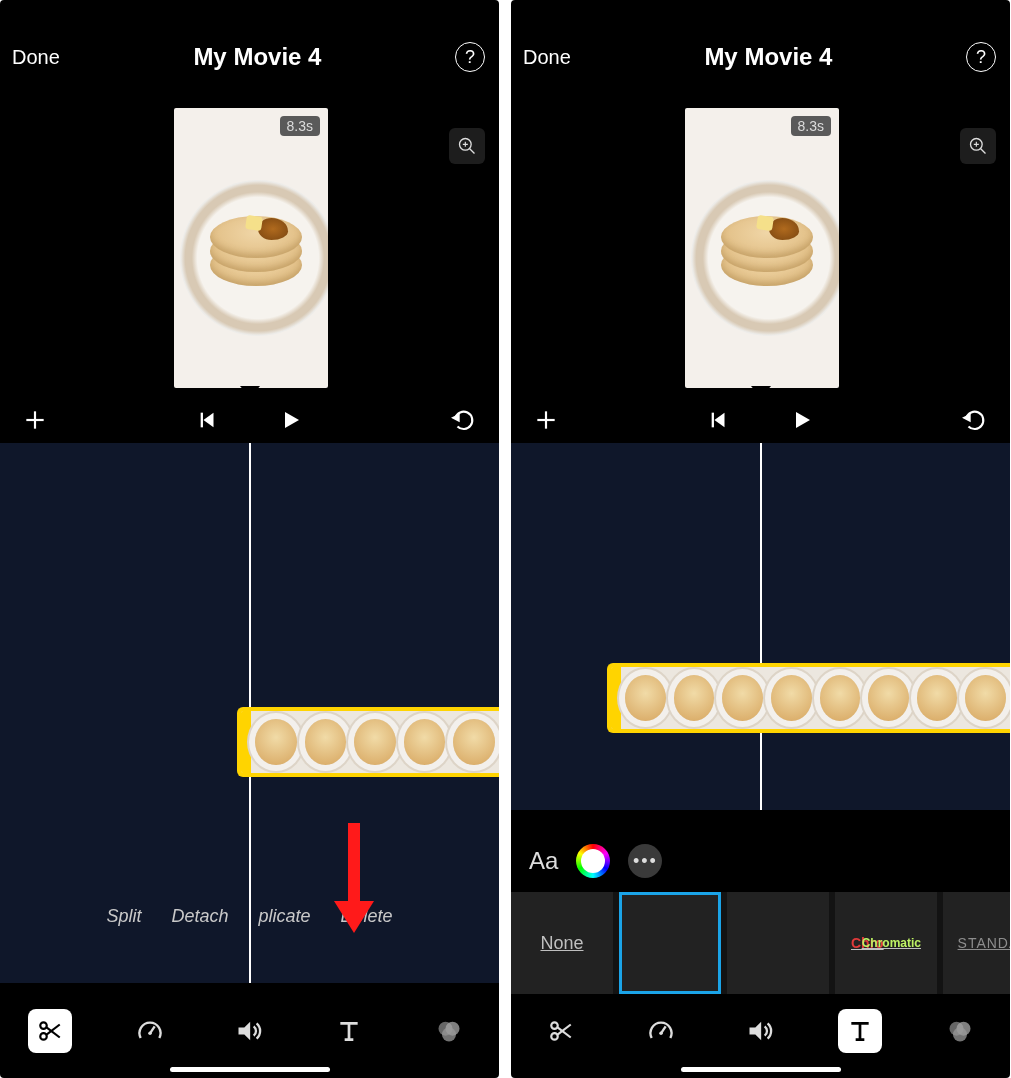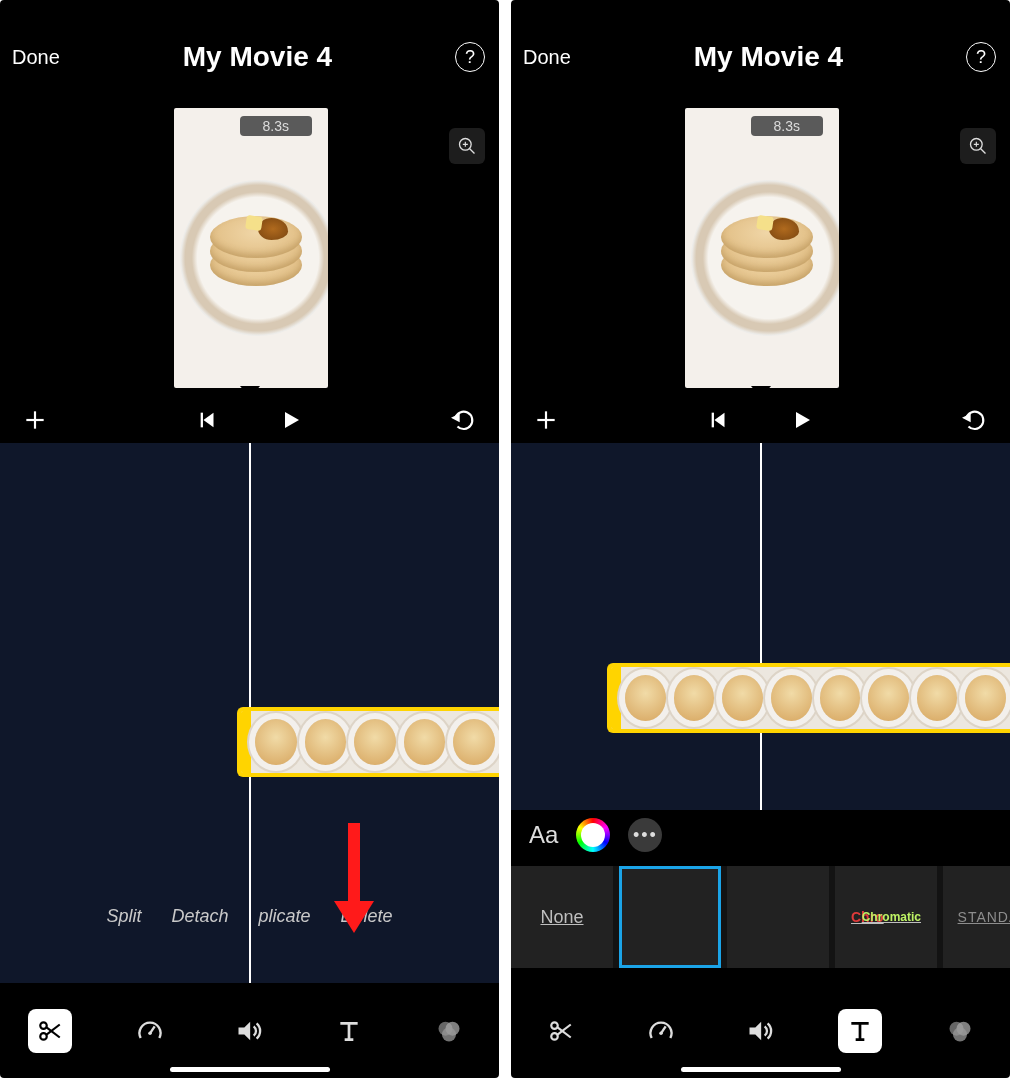--- a/index.html
+++ b/index.html
@@ -22,46 +22,46 @@
   }
   
   .header {
     display: flex;
     align-items: center;
     justify-content: space-between;
     padding: 18px 14px 12px 12px;
     height: 108px;
   }
   .done { font-size: 20px; color: #fff; }
-  .title { font-size: 28px; font-weight: 600; color: #fff; }
+  .title { font-size: 24px; font-weight: 600; color: #fff; }
   .help-ring {
     width: 30px; height: 30px; border: 1.6px solid #fff; border-radius: 50%;
     display: flex; align-items: center; justify-content: center; font-size: 18px;
   }
   
   .preview-area {
     position: relative;
     width: 100%;
     height: 285px;
   }
   .preview {
     position: absolute;
     left: 174px; top: 0;
     width: 154px; height: 280px;
     background: #f4f0eb;
     border-radius: 2px;
     overflow: hidden;
   }
   .duration-badge {
     position: absolute;
-    right: 16px; top: 8px;
+    right: 8px; top: 8px;
     background: #5a5a5a;
     color: #dcdcdc;
     font-size: 14px;
-    padding: 2px 23px;
+    padding: 2px 7px;
     border-radius: 4px;
   }
   .plate {
     position: absolute;
     left: 6px; top: 72px;
     width: 156px; height: 156px;
     border-radius: 50%;
     background: radial-gradient(circle, #f6f3ee 0 55%, #d8c9b4 60% 66%, #edece9 70%);
   }
   .pancake-stack {
@@ -193,21 +193,21 @@
   .tool.active { background: #fff; }
   .home-indicator {
     position: absolute; bottom: 6px; left: 50%; transform: translateX(-50%);
     width: 160px; height: 5px; background: #fff; border-radius: 3px;
   }
   
   .style-bar {
     position: absolute; left: 0; right: 0; bottom: 88px;
     height: 180px;
     background: #000;
-    padding-top: 2px;
+    padding-top: 28px;
   }
   .style-ctrl {
     display: flex; align-items: center; gap: 18px;
     padding: 6px 18px 14px 18px;
   }
   .aa { font-size: 24px; color: #ddd; }
   .color-ring {
     width: 34px; height: 34px; border-radius: 50%;
     background: conic-gradient(red, magenta, blue, cyan, lime, yellow, red);
     display: flex; align-items: center; justify-content: center;

